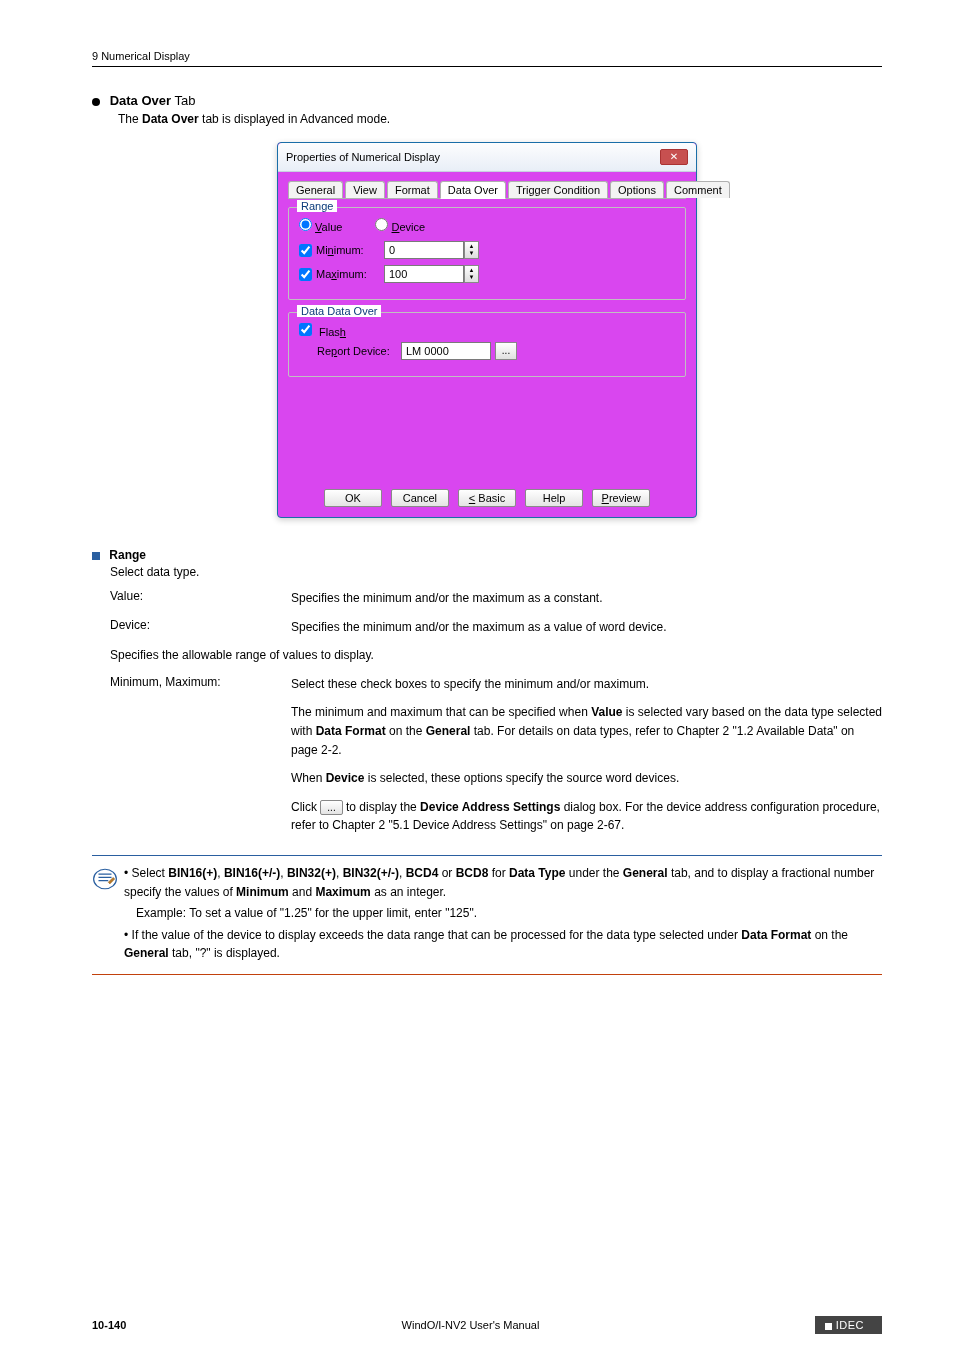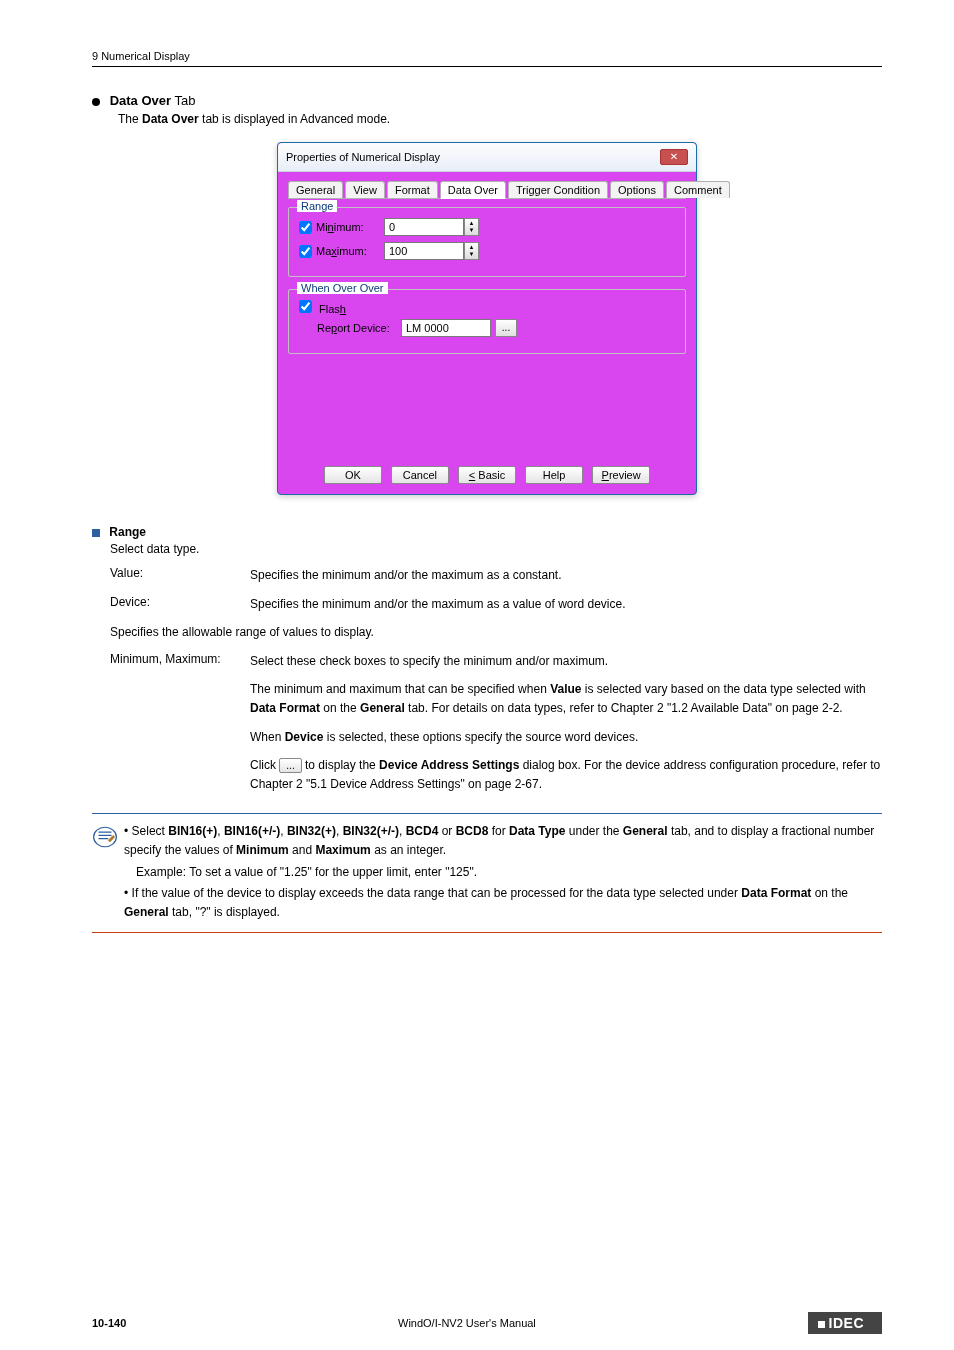--- a/index.html
+++ b/index.html
@@ -177,21 +177,21 @@
   .blue-square {
     display: inline-block;
     width: 8px;
     height: 8px;
     background: #2a5fa0;
     vertical-align: middle;
     margin-right: 6px;
   }
   .indent { margin-left: 18px; margin-bottom: 10px; }
   .def-table { margin-bottom: 8px; }
-  .def-row { display: flex; margin-bottom: 10px; }
+  .def-row { display: flex; margin-bottom: 10px; gap: 41px; }
   .def-key { width: 140px; flex-shrink: 0; }
   .def-val { flex: 1; line-height: 1.55; }
   .para { margin-bottom: 10px; line-height: 1.55; }
   .inline-btn {
     display: inline-block;
     border: 1px solid #888;
     background: linear-gradient(#fff,#e4e4e4);
     padding: 0 6px;
     font-size: 10px;
     line-height: 13px;
@@ -225,22 +225,22 @@
     justify-content: space-between;
     align-items: center;
     font-size: 11px;
   }
   .page-num { font-weight: bold; }
   .manual-title { }
   .idec-logo {
     background: #444;
     color: #fff;
     padding: 3px 18px 3px 10px;
-    font-weight: bold;
-    font-size: 14px;
+    font-weight: normal;
+    font-size: 11px;
     letter-spacing: 0.5px;
   }
   .idec-sq {
     display: inline-block;
     width: 7px;
     height: 7px;
     background: #fff;
     margin-right: 4px;
     vertical-align: middle;
   }
@@ -274,20 +274,24 @@
           <span class="tab">View</span>
           <span class="tab">Format</span>
           <span class="tab active">Data Over</span>
           <span class="tab">Trigger Condition</span>
           <span class="tab">Options</span>
           <span class="tab">Comment</span>
         </div>
 
         <div class="groupbox">
           <div class="group-legend">Range</div>
+          <div class="radio-row">
+            <label class="radio-label"><input type="radio" checked="" style=""> <u class="accel">V</u>alue</label>
+            <label class="radio-label"><input type="radio" style=""> <u class="accel">D</u>evice</label>
+          </div>
           <div class="field-row">
             <input type="checkbox" class="chk" checked="" style="">
             <span class="field-label">Mi<u class="accel">n</u>imum:</span>
             <input class="field-input" value="0" style="">
             <span class="spin">
                 <div>▲</div>
                 <div>▼</div>
               </span>
           </div>
           <div class="field-row">
@@ -295,21 +299,21 @@
             <span class="field-label">Ma<u class="accel">x</u>imum:</span>
             <input class="field-input" value="100" style="">
             <span class="spin">
                 <div>▲</div>
                 <div>▼</div>
               </span>
           </div>
         </div>
 
         <div class="groupbox">
-          <div class="group-legend">When Over Over</div>
+          <div class="group-legend">Data Data Over</div>
           <div style="margin-bottom:4px;">
             <label><input type="checkbox" class="chk" checked="" style=""> Flas<u class="accel">h</u></label>
           </div>
           <div class="field-row" style="margin-left:18px;">
             <span style="width:84px;">Re<u class="accel">p</u>ort Device:</span>
             <input class="field-input" style="width: 90px;" value="LM 0000">
             <span class="browse-btn">...</span>
           </div>
         </div>
 

